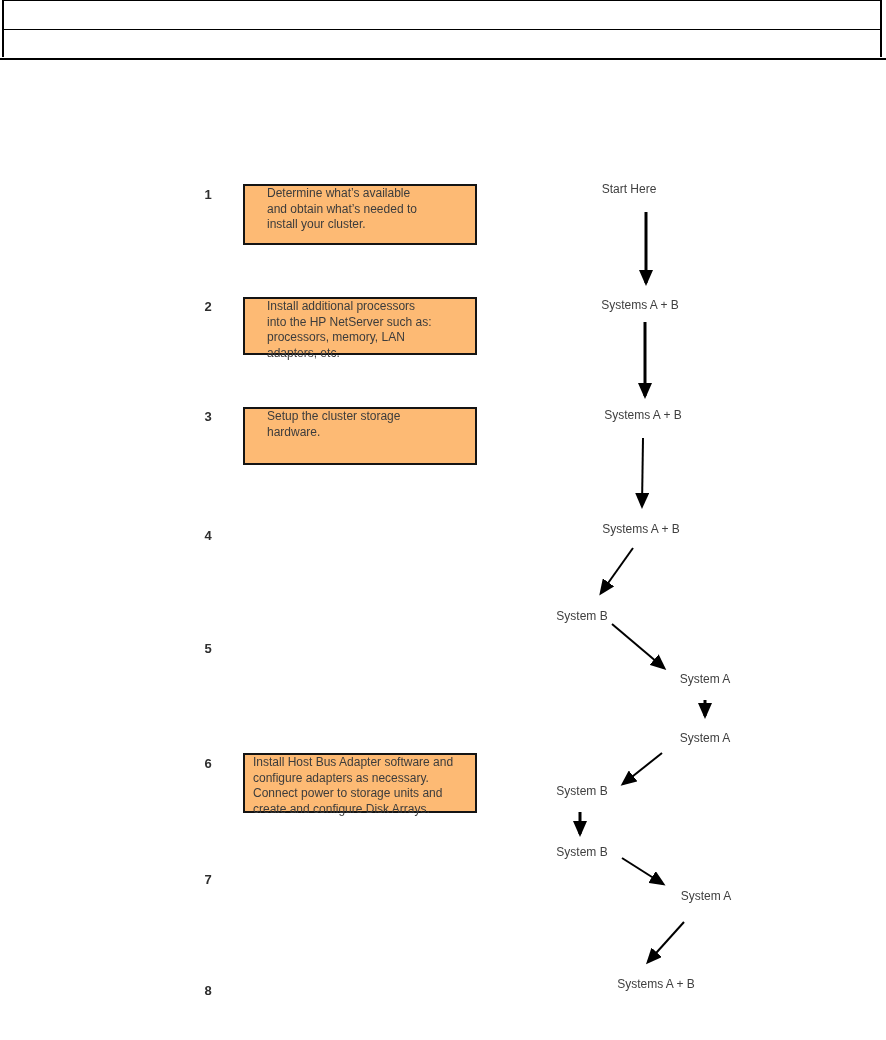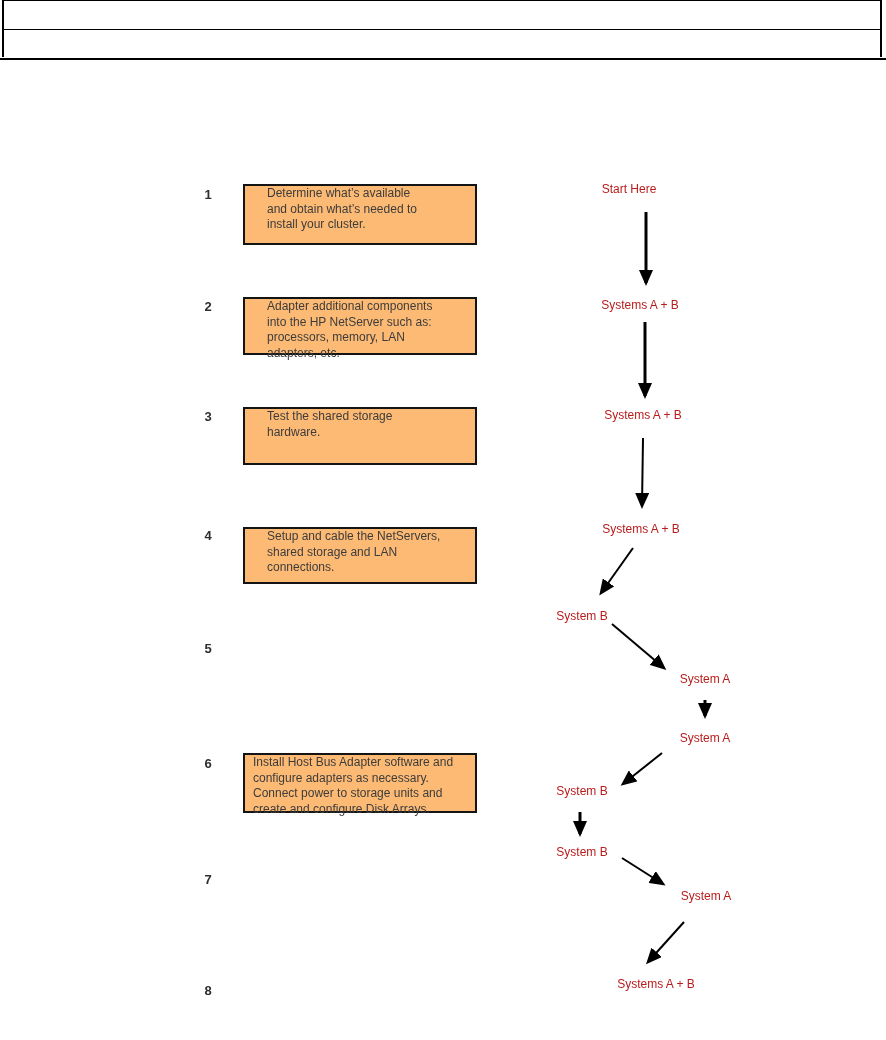--- a/index.html
+++ b/index.html
@@ -88,21 +88,21 @@
   .r5 { top: 599px; height: 98px;  }
   .r6 { top: 713px; height: 100px; }
   .r7 { top: 830px; height: 98px;  }
   .r8 { top: 943px; height: 94px;  }
 
   
   .node {
     position: absolute;
     transform: translate(-50%, -50%);
     font-size: 12px;
-    color: #b91c1c;
+    color: #404040;
     white-space: nowrap;
   }
   .n-start { left: 629px; top: 189px; }
   .n-ab1   { left: 640px; top: 305px; }
   .n-ab2   { left: 643px; top: 415px; }
   .n-ab3   { left: 641px; top: 529px; }
   .n-b1    { left: 582px; top: 616px; }
   .n-a1    { left: 705px; top: 679px; }
   .n-a2    { left: 705px; top: 738px; }
   .n-b2    { left: 582px; top: 791px; }
@@ -137,40 +137,35 @@
     <div class="num">1</div>
     <div class="box">
       <div class="box-text">Determine what’s available
 and obtain what’s needed to
 install your cluster.</div>
     </div>
   </div>
   <div class="row r2">
     <div class="num">2</div>
     <div class="box">
-      <div class="box-text">Adapter additional components
+      <div class="box-text">Install additional processors
 into the HP NetServer such as:
 processors, memory, LAN
 adapters, etc.</div>
     </div>
   </div>
   <div class="row r3">
     <div class="num">3</div>
     <div class="box">
-      <div class="box-text">Test the shared storage
+      <div class="box-text">Setup the cluster storage
 hardware.</div>
     </div>
   </div>
   <div class="row r4">
     <div class="num">4</div>
-    <div class="box">
-      <div class="box-text">Setup and cable the NetServers,
-shared storage and LAN
-connections.</div>
-    </div>
   </div>
   <div class="row r5">
     <div class="num">5</div>
   </div>
   <div class="row r6">
     <div class="num">6</div>
     <div class="box">
       <div class="box-text tight">Install Host Bus Adapter software and
 configure adapters as necessary.
 Connect power to storage units and

